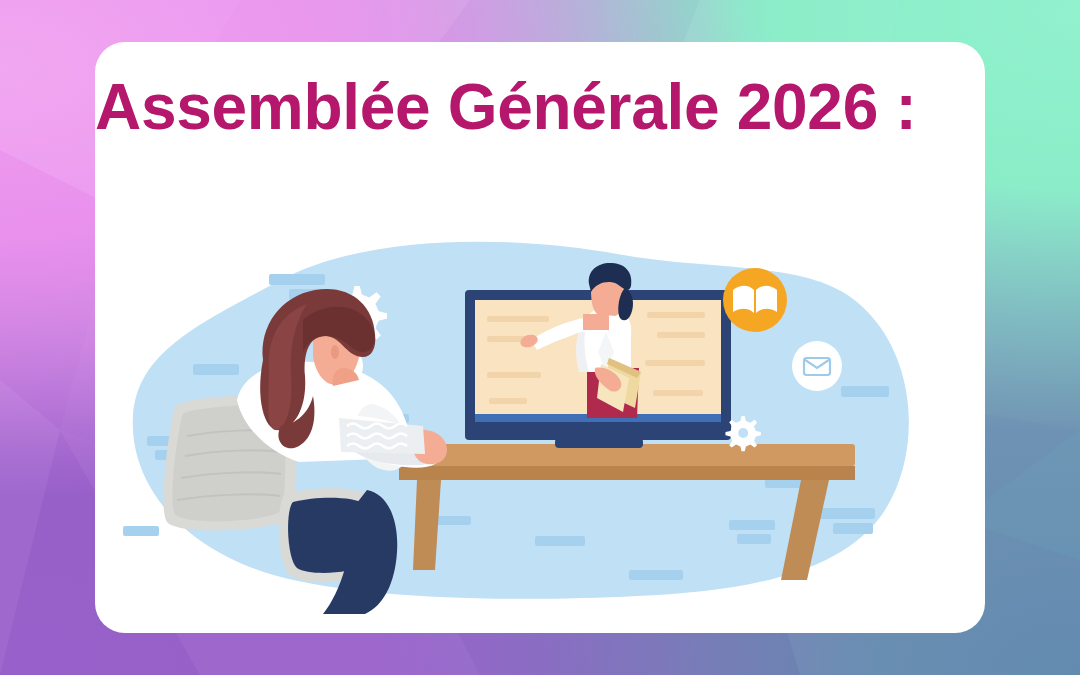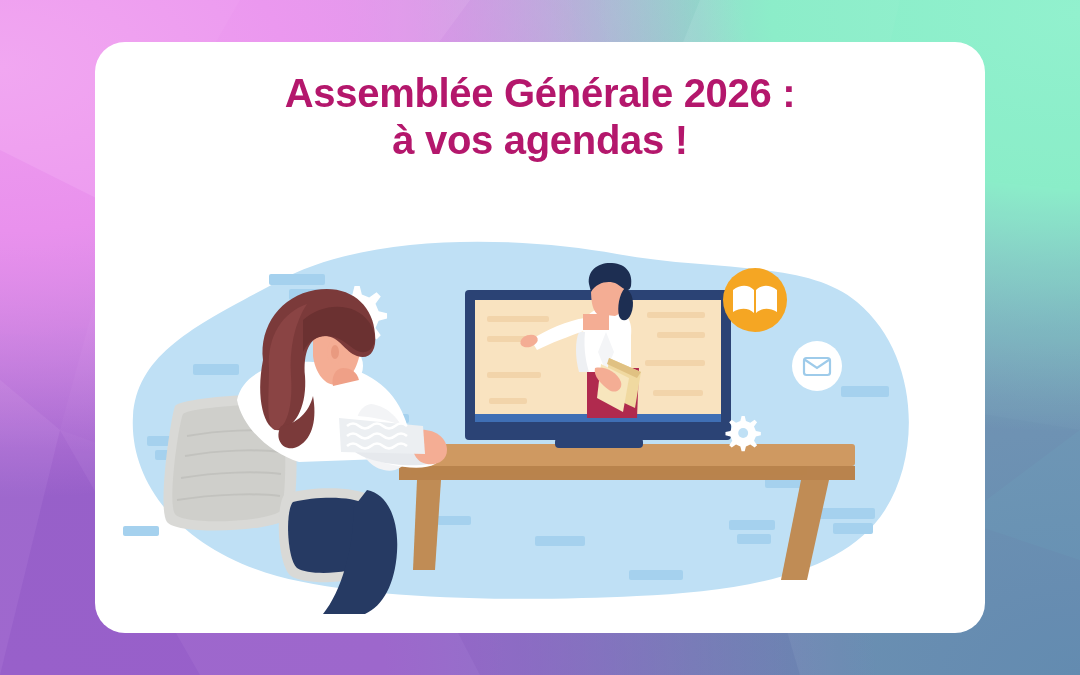--- a/index.html
+++ b/index.html
@@ -35,23 +35,23 @@
     width:890px; height:591px;
     background:#ffffff;
     border-radius:30px;
   }
 
   
   #headline {
     position:absolute;
     left:0; top:28px;
     width:100%;
-    text-align:center;
+    text-align:left;
     color:#b4176c;
-    font-size:40px;
+    font-size:64px;
     font-weight:bold;
     line-height:1.18;
     letter-spacing:-0.3px;
   }
   #headline .line { display:block; white-space:nowrap; }
 
   
   #illustration {
     position:absolute;
     left:22px; top:198px;
@@ -79,21 +79,20 @@
     <polygon points="200,675 480,675 420,560 60,430" fill="#ffffff" opacity="0.06"></polygon>
     <polygon points="480,675 800,675 760,540 420,560" fill="#000000" opacity="0.04"></polygon>
     <polygon points="800,675 1080,675 1080,430 900,400 760,540" fill="#ffffff" opacity="0.07"></polygon>
     <polygon points="1080,430 1080,560 960,520" fill="#7ee0b8" opacity="0.12"></polygon>
   </svg>
 
   <div id="card">
 
     <h1 id="headline">
       <span class="line">Assemblée Générale 2026 :</span>
-      <span class="line">à vos agendas !</span>
     </h1>
 
     <div id="illustration">
       <svg viewBox="0 0 846 380" preserveAspectRatio="xMidYMid meet">
 
         <path fill="#bfe0f5" d="M160 42 C 250 -8, 400 -4, 500 14 C 600 32, 690 20, 740 62
                  C 800 112, 806 210, 768 270 C 726 336, 620 352, 520 356
                  C 400 362, 250 360, 160 336 C 60 308, 12 240, 16 176
                  C 20 112, 82 84, 160 42 Z"></path>
 

